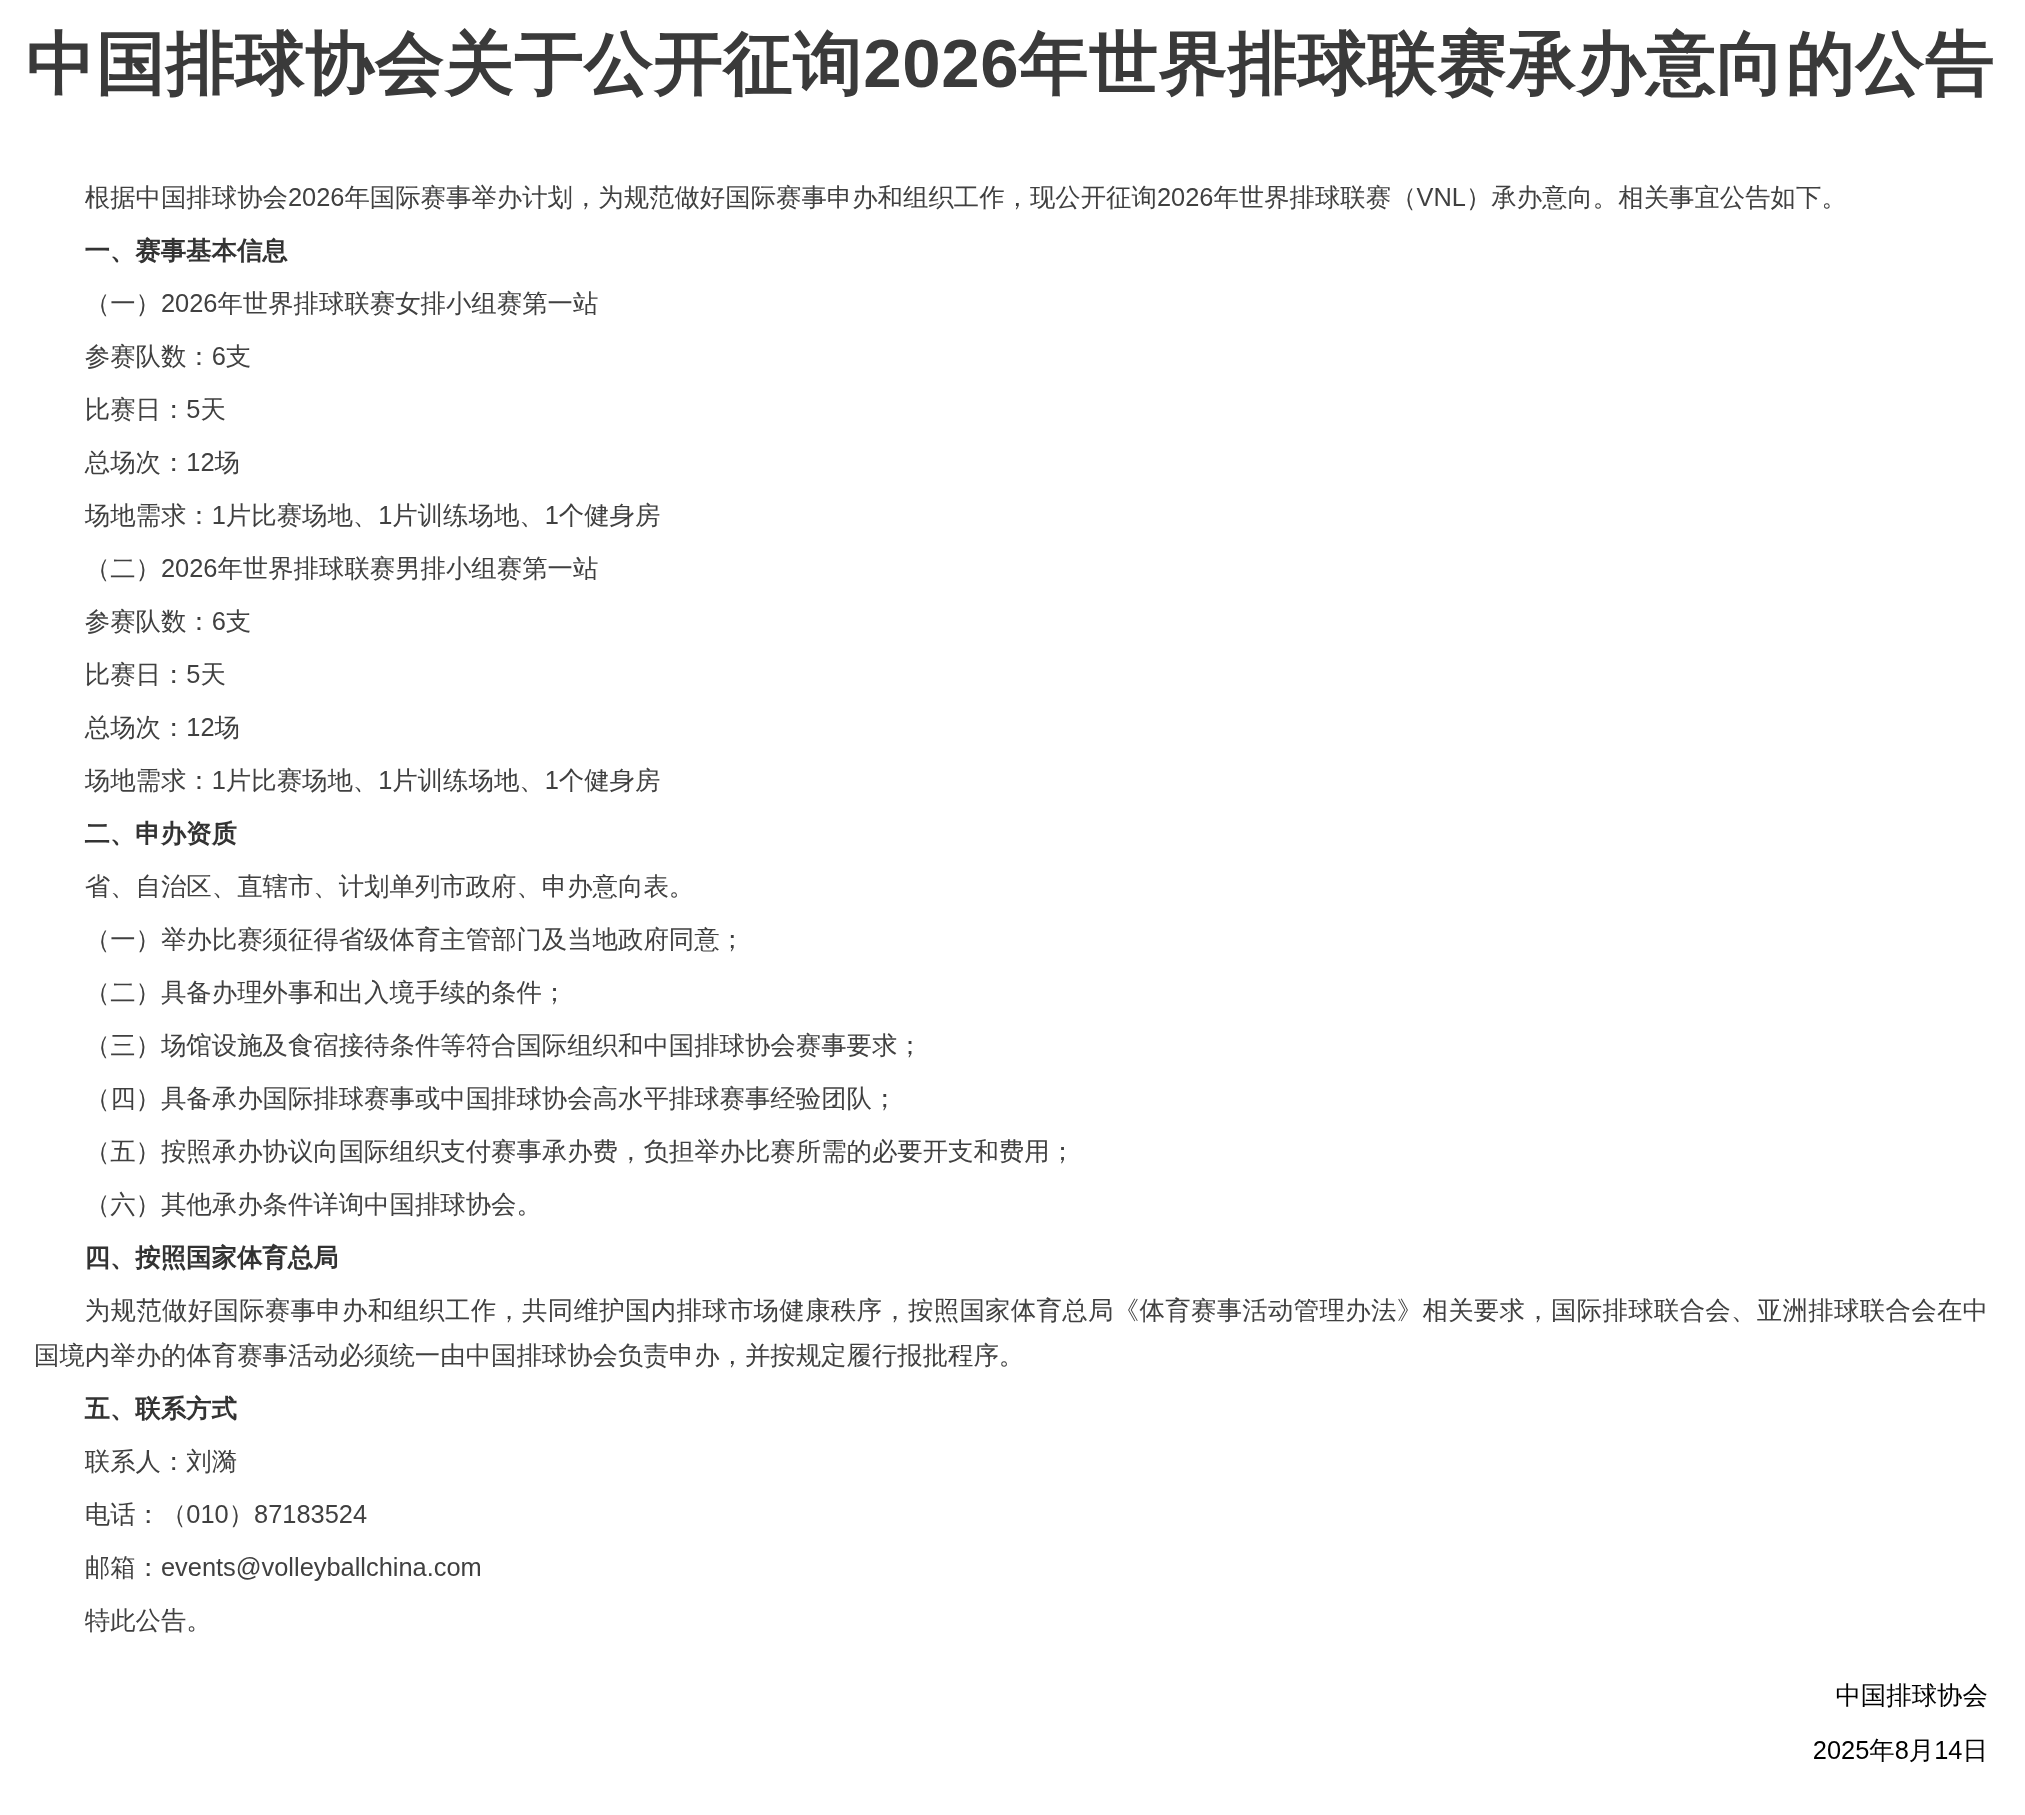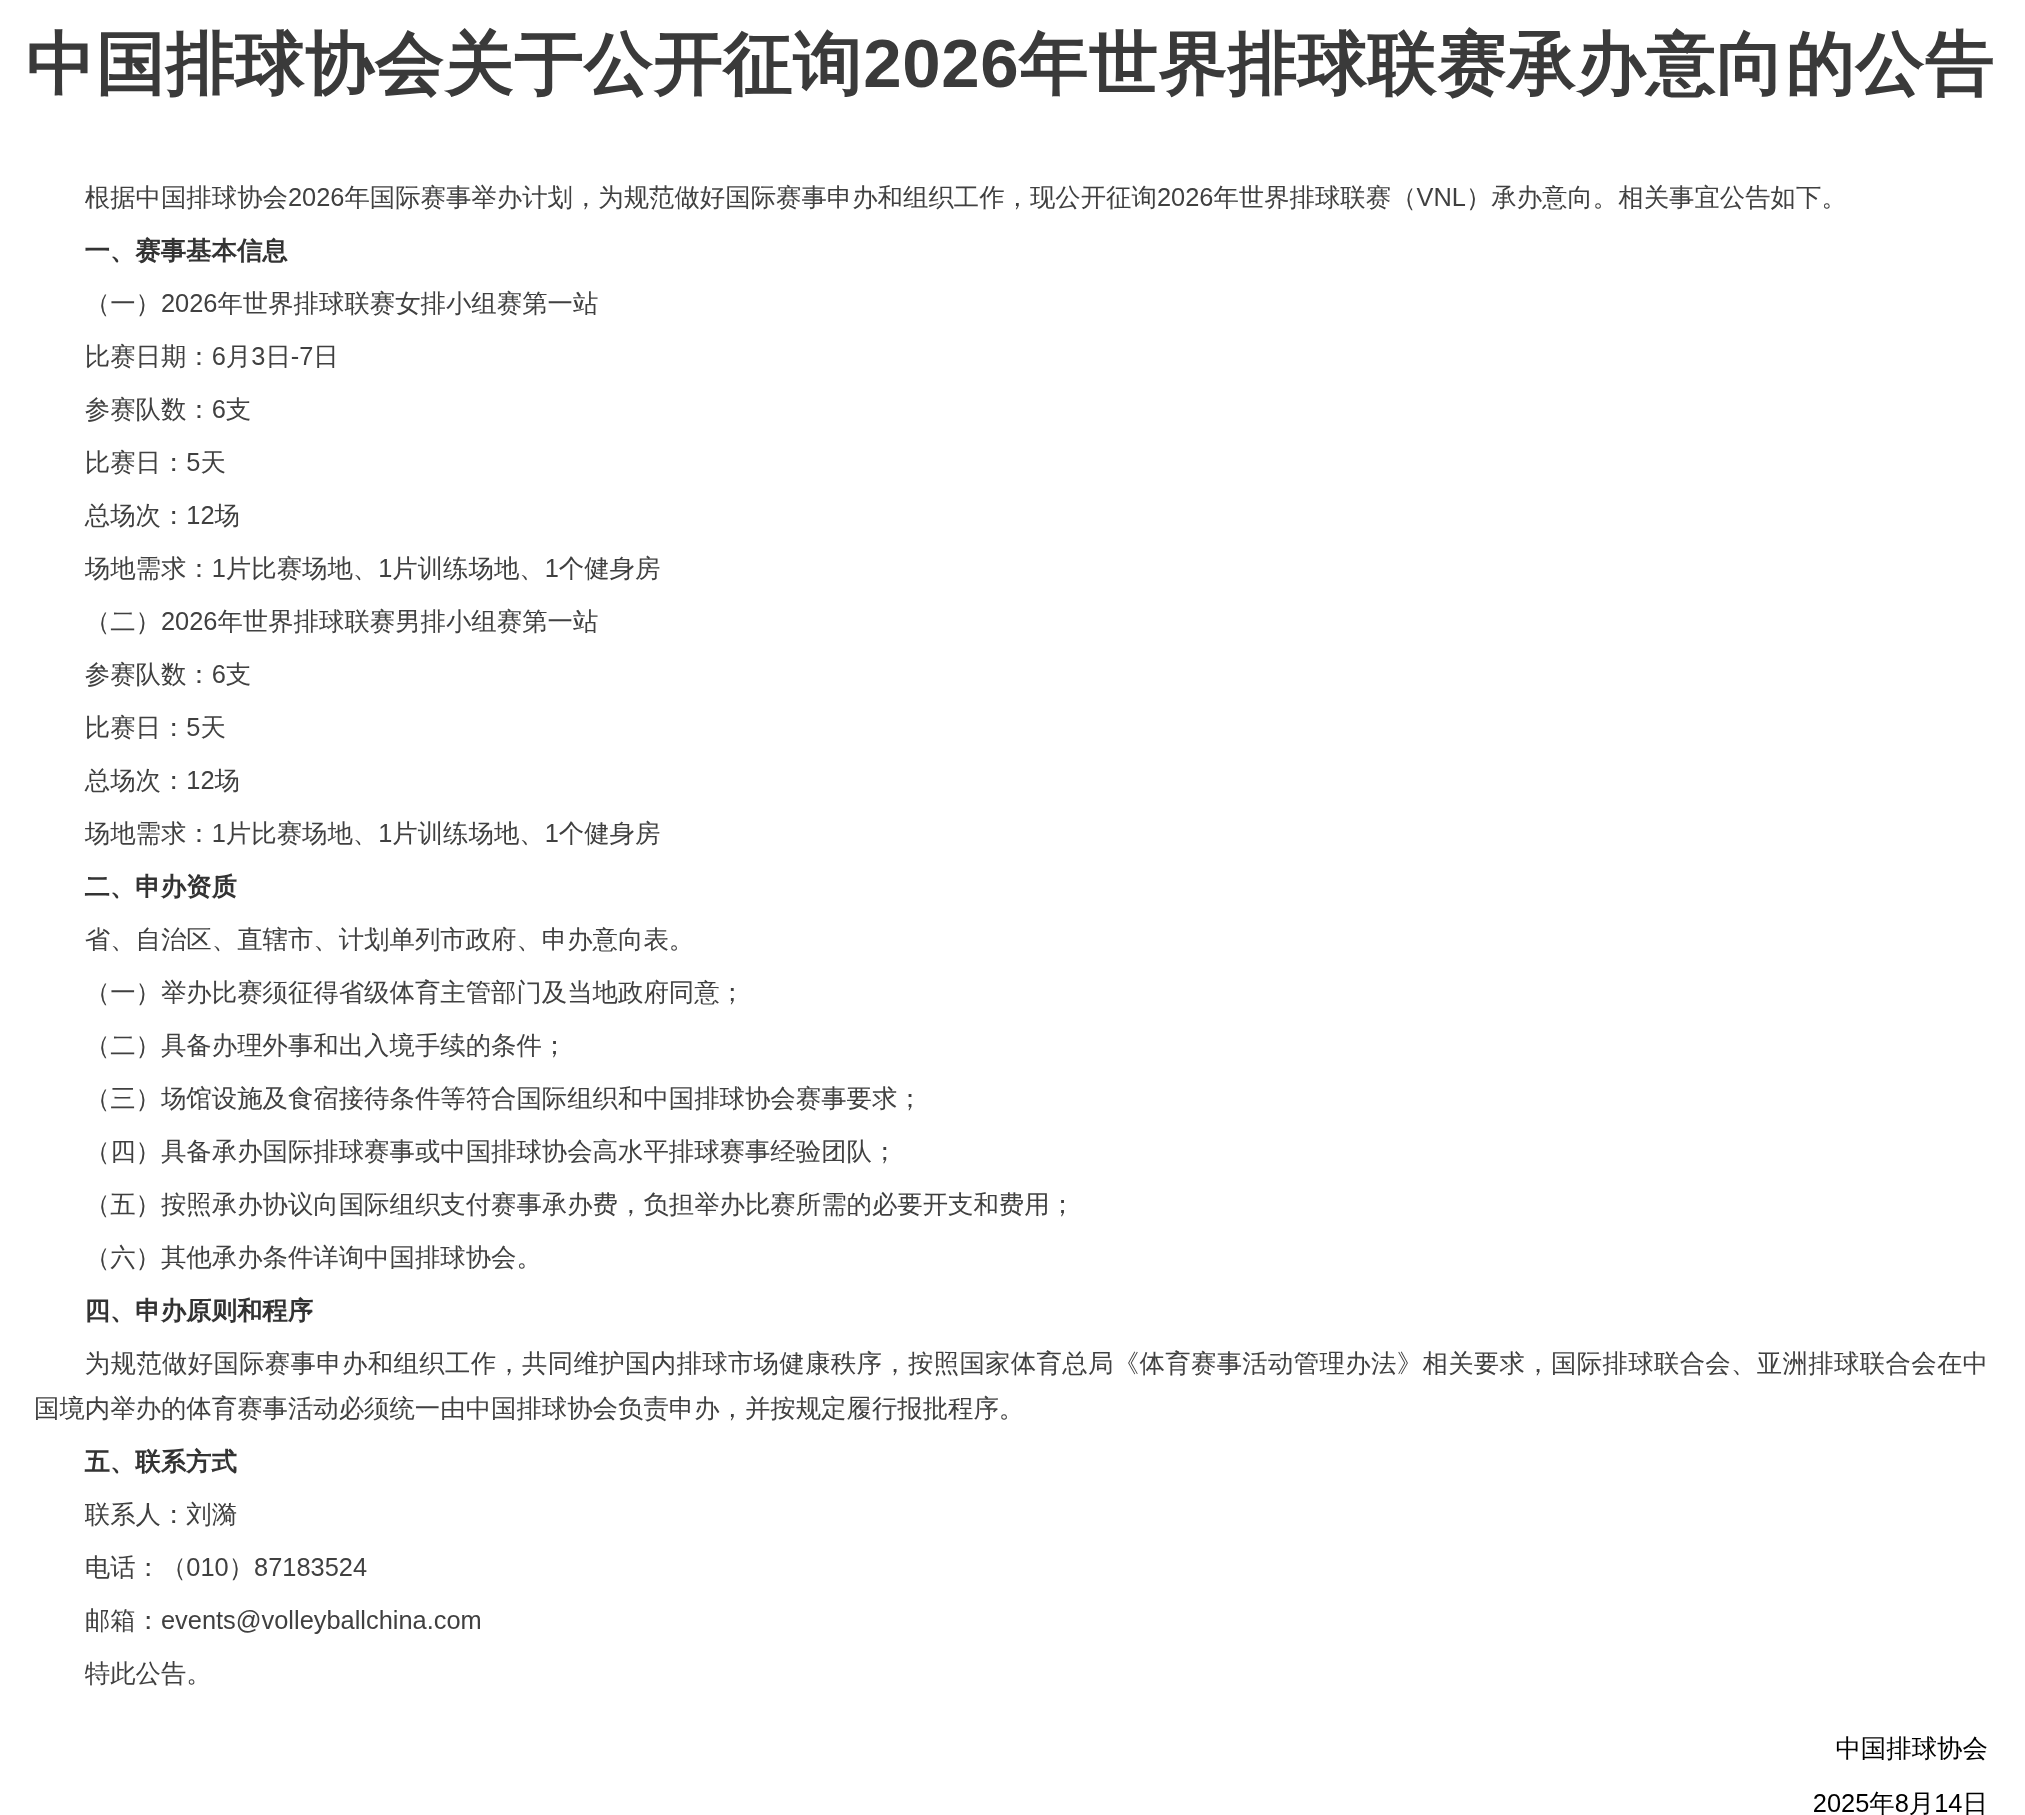--- a/index.html
+++ b/index.html
@@ -61,21 +61,20 @@
 
   <h1 class="doc-title">中国排球协会关于公开征询2026年世界排球联赛承办意向的公告</h1>
 
   <div class="content">
 
     <p>根据中国排球协会2026年国际赛事举办计划，为规范做好国际赛事申办和组织工作，现公开征询2026年世界排球联赛（VNL）承办意向。相关事宜公告如下。</p>
 
     <p class="heading">一、赛事基本信息</p>
 
     <p>（一）2026年世界排球联赛女排小组赛第一站</p>
-    <p>比赛日期：6月3日-7日</p>
     <p>参赛队数：6支</p>
     <p>比赛日：5天</p>
     <p>总场次：12场</p>
     <p>场地需求：1片比赛场地、1片训练场地、1个健身房</p>
 
     <p>（二）2026年世界排球联赛男排小组赛第一站</p>
     <p>参赛队数：6支</p>
     <p>比赛日：5天</p>
     <p>总场次：12场</p>
     <p>场地需求：1片比赛场地、1片训练场地、1个健身房</p>
@@ -83,21 +82,21 @@
     <p class="heading">二、申办资质</p>
     <p>省、自治区、直辖市、计划单列市政府、申办意向表。</p>
 
     <p>（一）举办比赛须征得省级体育主管部门及当地政府同意；</p>
     <p>（二）具备办理外事和出入境手续的条件；</p>
     <p>（三）场馆设施及食宿接待条件等符合国际组织和中国排球协会赛事要求；</p>
     <p>（四）具备承办国际排球赛事或中国排球协会高水平排球赛事经验团队；</p>
     <p>（五）按照承办协议向国际组织支付赛事承办费，负担举办比赛所需的必要开支和费用；</p>
     <p>（六）其他承办条件详询中国排球协会。</p>
 
-    <p class="heading">四、申办原则和程序</p>
+    <p class="heading">四、按照国家体育总局</p>
     <p>为规范做好国际赛事申办和组织工作，共同维护国内排球市场健康秩序，按照国家体育总局《体育赛事活动管理办法》相关要求，国际排球联合会、亚洲排球联合会在中国境内举办的体育赛事活动必须统一由中国排球协会负责申办，并按规定履行报批程序。</p>
 
     <p class="heading">五、联系方式</p>
     <p>联系人：刘漪</p>
     <p>电话：（010）87183524</p>
     <p>邮箱：events@volleyballchina.com</p>
 
     <p>特此公告。</p>
 
   </div>

